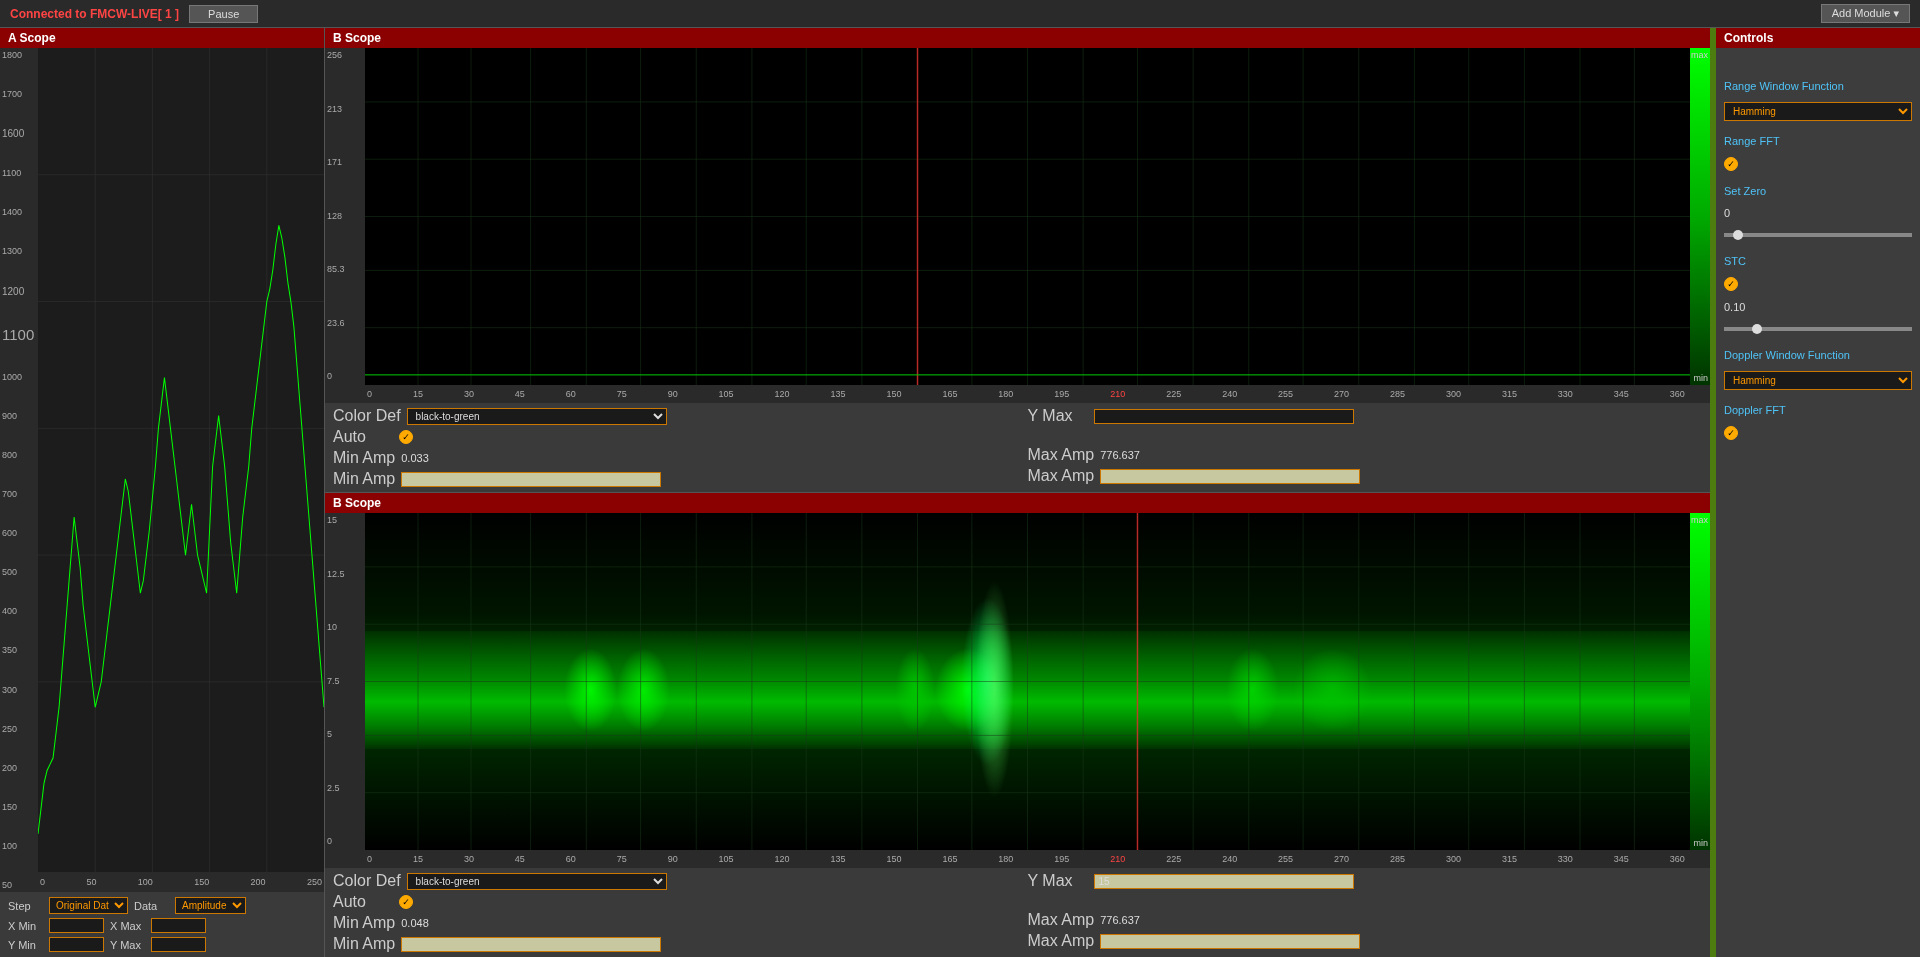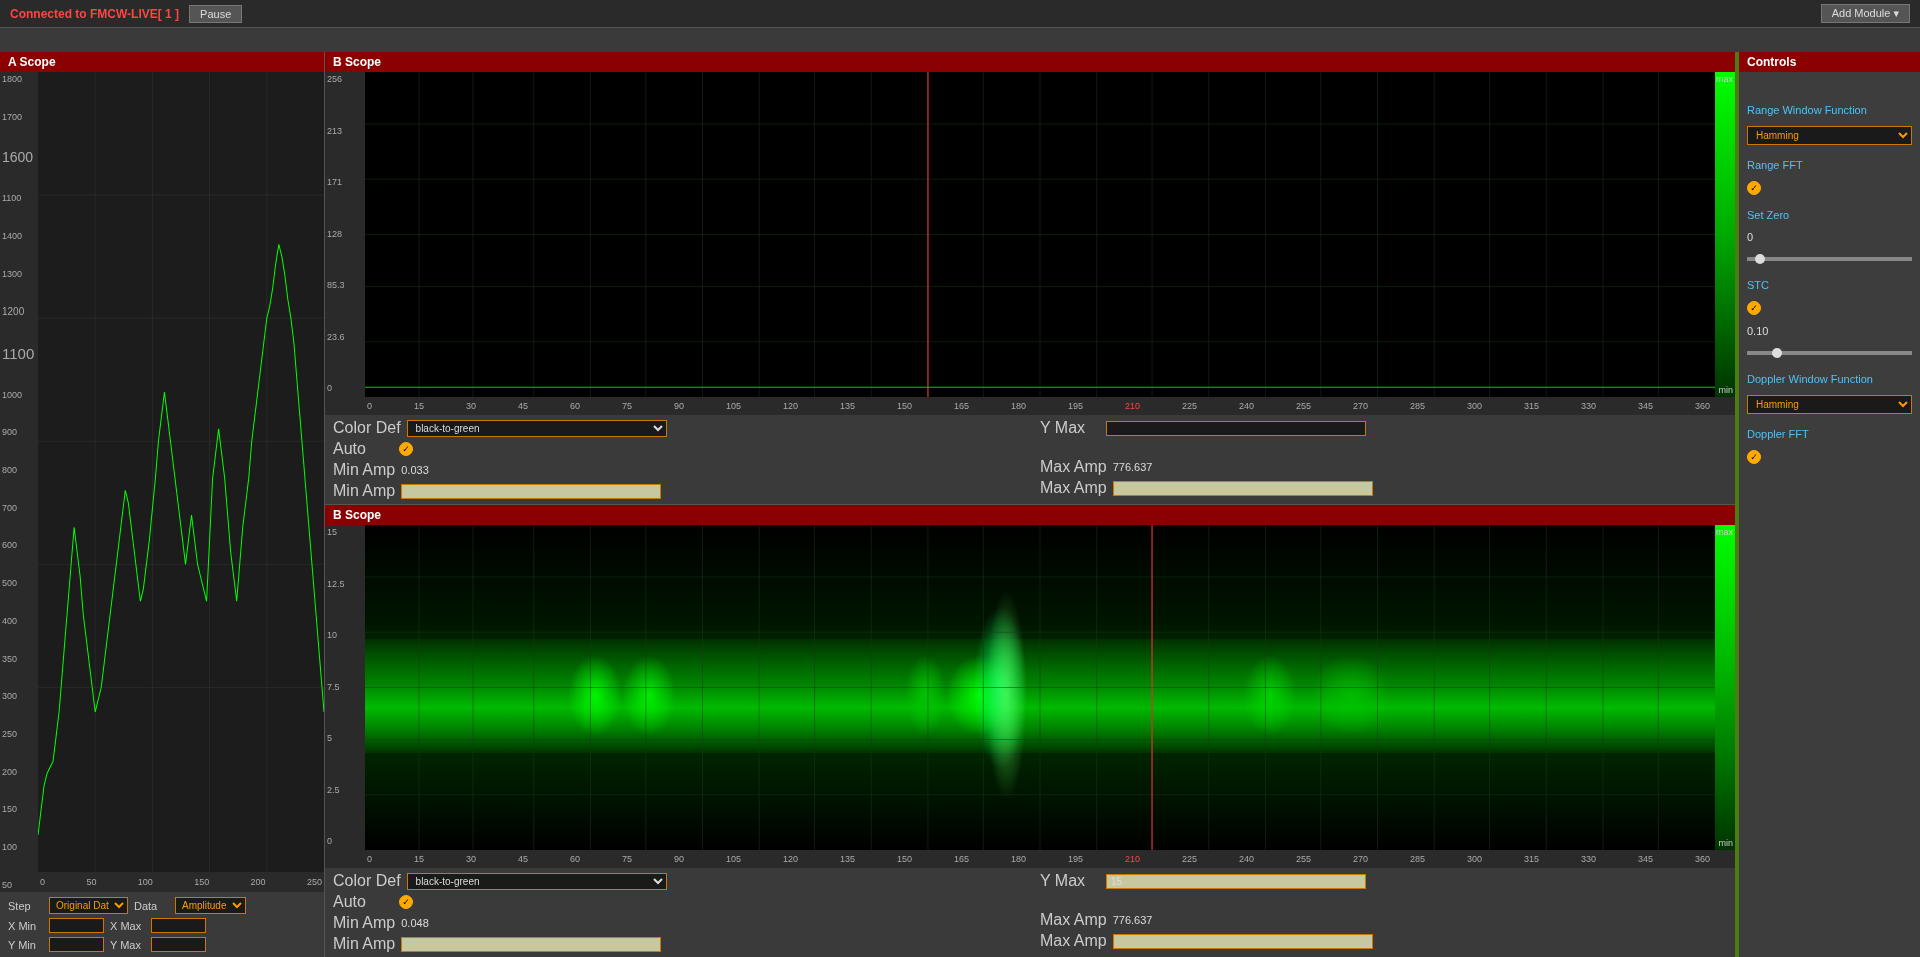--- a/index.html
+++ b/index.html
@@ -25,39 +25,38 @@
       justify-content: space-between;
       flex-shrink: 0;
     }
     #topbar-left { display: flex; align-items: center; gap: 10px; }
     #topbar-title { color: #ccc; font-size: 12px; }
     #topbar-title span { color: #ff4444; font-weight: bold; }
     #pause-btn {
       background: #555;
       border: 1px solid #777;
       color: #ddd;
-      padding: 2px 10px;
+      padding: 2px 18px;
       cursor: pointer;
       font-size: 11px;
     }
     #add-module-btn {
       background: #555;
       border: 1px solid #777;
       color: #ddd;
       padding: 2px 10px;
       cursor: pointer;
       font-size: 11px;
     }
 
     
     #main {
       display: flex;
       flex: 1;
       overflow: hidden;
-      margin-top: 24px;
     }
 
     
     #a-scope-panel {
       width: 325px;
       flex-shrink: 0;
       display: flex;
       flex-direction: column;
       border-right: 1px solid #555;
     }
@@ -259,24 +258,24 @@
       flex-shrink: 0;
     }
     #b-scope-bottom-controls {
       background: #3a3a3a;
       padding: 4px 8px;
       flex-shrink: 0;
     }
 
     
     #controls-panel {
-      width: 185px;
+      width: 210px;
       flex-shrink: 0;
       background: #3d3d3d;
-      border-left: 4px solid #4d7c0f;
+      border-left: 6px solid #4d7c0f;
       padding: 8px;
       display: flex;
       flex-direction: column;
       gap: 10px;
       overflow-y: auto;
     }
     #controls-header {
       background: #8b0000;
       color: #fff;
       padding: 3px 8px;
@@ -351,21 +350,21 @@
 
 <div id="main">
 
   <div id="a-scope-panel">
     <div class="panel-header">A Scope</div>
     <div id="a-scope-chart">
 
       <div style="position:absolute;left:0;top:0;bottom:0;width:38px;background:#2a2a2a;display:flex;flex-direction:column;justify-content:space-between;padding:2px 2px;z-index:2;">
         <span style="font-size:9px;color:#aaa">1800</span>
         <span style="font-size:9px;color:#aaa">1700</span>
-        <span style="font-size:14px;color:#aaa">1600</span>
+        <span style="font-size:10px;color:#aaa">1600</span>
         <span style="font-size:9px;color:#aaa">1100</span>
         <span style="font-size:9px;color:#aaa">1400</span>
         <span style="font-size:9px;color:#aaa">1300</span>
         <span style="font-size:10px;color:#aaa">1200</span>
         <span style="font-size:15px;color:#aaa">1100</span>
         <span style="font-size:9px;color:#aaa">1000</span>
         <span style="font-size:9px;color:#aaa">900</span>
         <span style="font-size:9px;color:#aaa">800</span>
         <span style="font-size:9px;color:#aaa">700</span>
         <span style="font-size:9px;color:#aaa">600</span>

